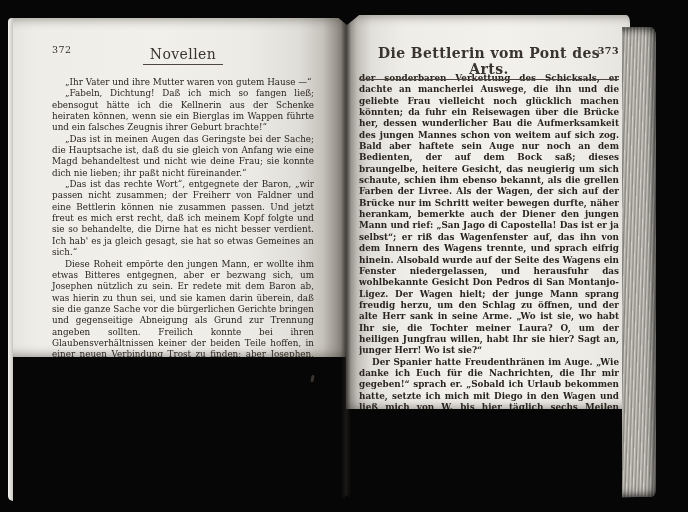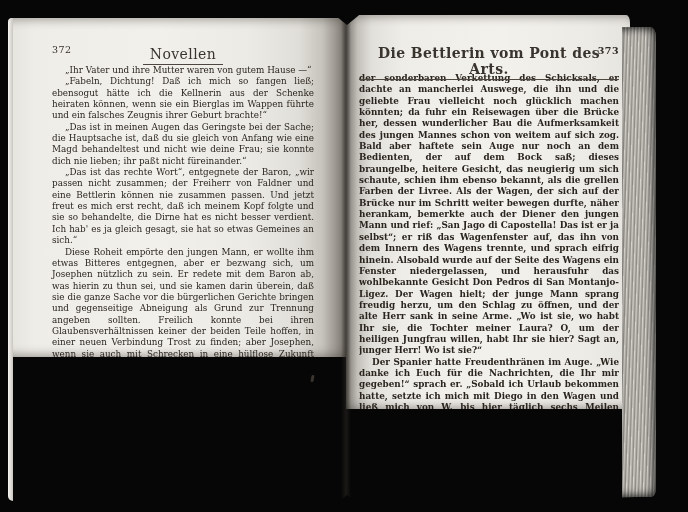--- a/index.html
+++ b/index.html
@@ -76,21 +76,21 @@
   .pagenum{
     position:absolute;top:0;font-size:9.5px;letter-spacing:.5px;color:#332d27;
   }
   .pagenum.left{left:0;}
   .pagenum.right{right:0;}
   .running{
     display:inline-block;font-size:14px;letter-spacing:.4px;color:#3a342e;
     border-bottom:1px solid #4d4740;padding:0 7px 2px;
   }
 
-  .text-flow{margin-top:6px;}
+  .text-flow{margin-top:18px;}
   .page-right .text-flow{margin-top:13px;}
   .text-flow p{
     margin:0;font-size:8.8px;line-height:11.35px;text-align:justify;
     text-indent:13px;color:#2a241e;
   }
   .page-right .text-flow[data-first="true"] p:first-of-type{text-indent:0;}
   .section-heading{
     text-align:center;font-size:12px;margin:11px 0 10px;color:#2e2822;letter-spacing:.5px;
   }
 </style>

